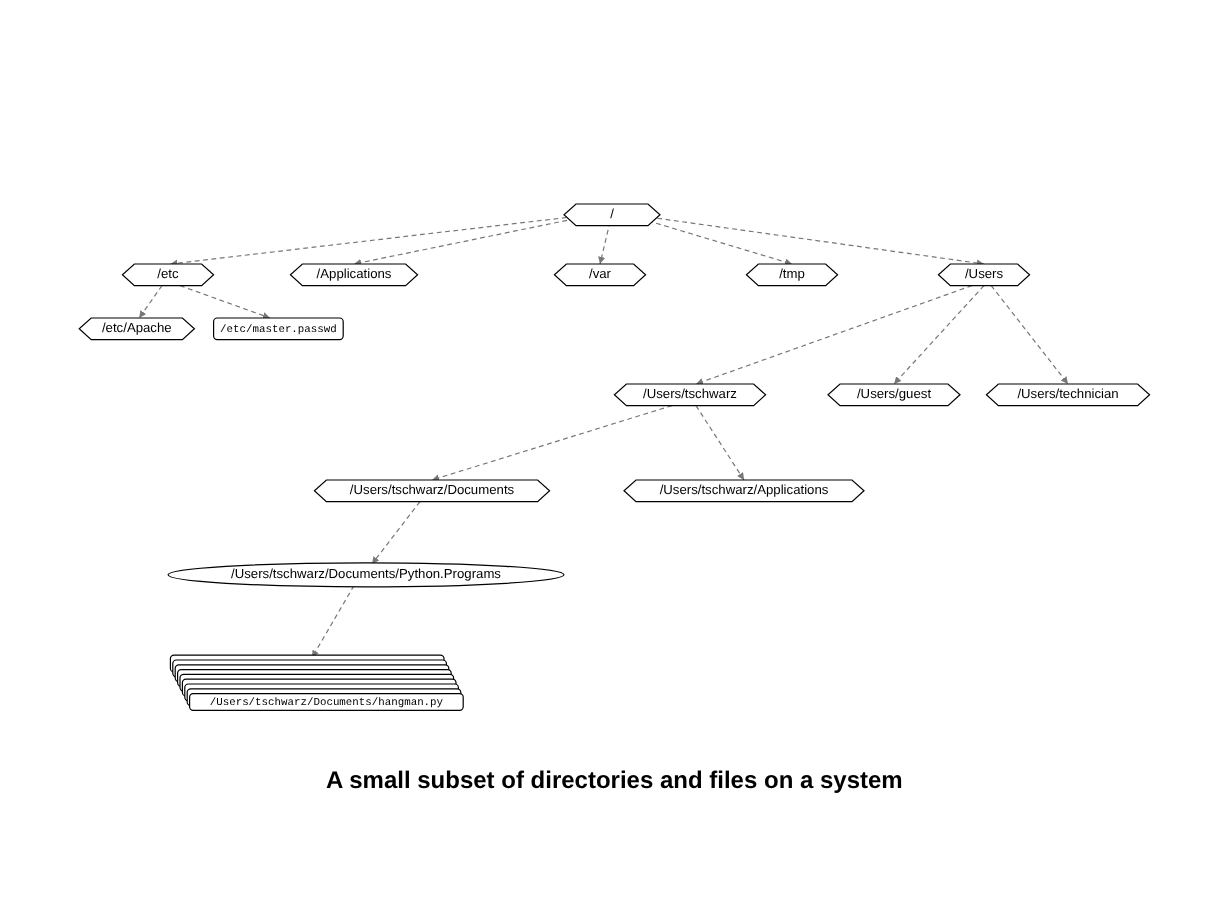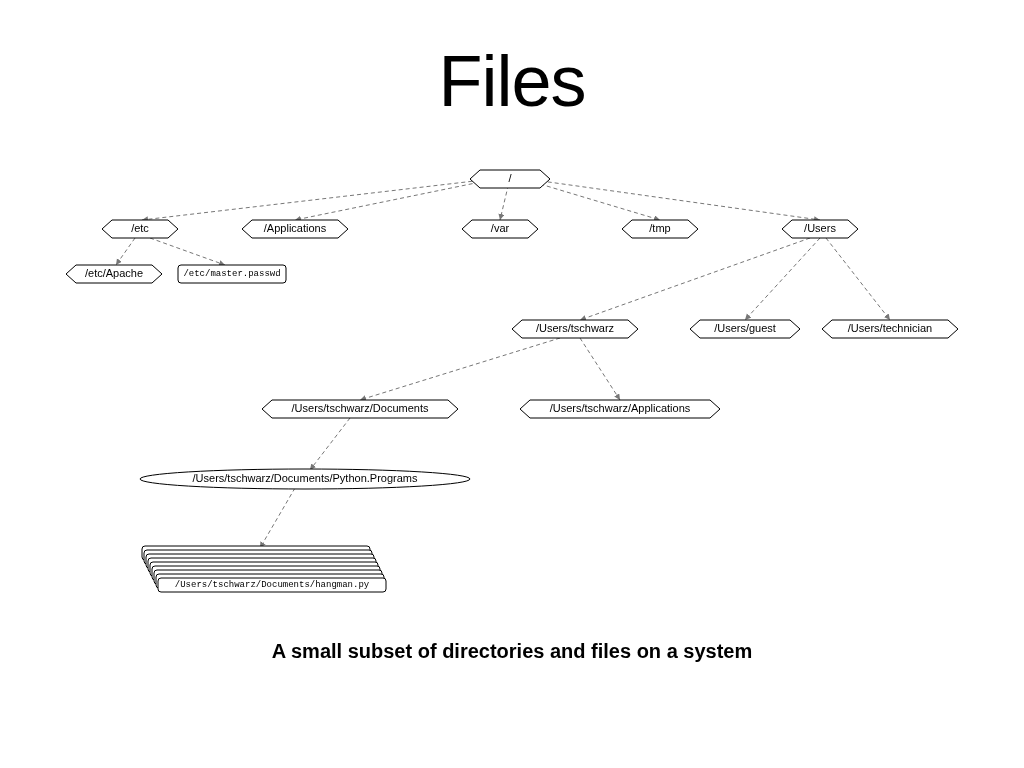--- a/index.html
+++ b/index.html
@@ -11,21 +11,20 @@
 .file-label { font-family: "Courier New", monospace; font-size: 9px; fill: #000; text-anchor: middle; dominant-baseline: middle; }
 .edge { stroke: #777; stroke-width: 1; stroke-dasharray: 4 3; fill: none; }
 .hex { stroke: #000; stroke-width: 1; fill: #fff; }
 .rect { stroke: #000; stroke-width: 1; fill: #fff; rx: 3; ry: 3; }
 .ell { stroke: #000; stroke-width: 1; fill: #fff; }
 </style>
 </head>
 <body>
 
 <div class="stage">
-  <div class="title" style="top:40px;">Files</div>
   <div class="caption" style="top:640px;">A small subset of directories and files on a system</div>
 
   <svg width="1024" height="768">
     <defs>
       <marker id="arrow" markerWidth="8" markerHeight="8" refX="6" refY="3" orient="auto">
         <path d="M0,0 L6,3 L0,6 Z" fill="#777"></path>
       </marker>
     </defs>
 
     <line class="edge" x1="500" y1="178" x2="142" y2="220" marker-end="url(#arrow)"></line>

